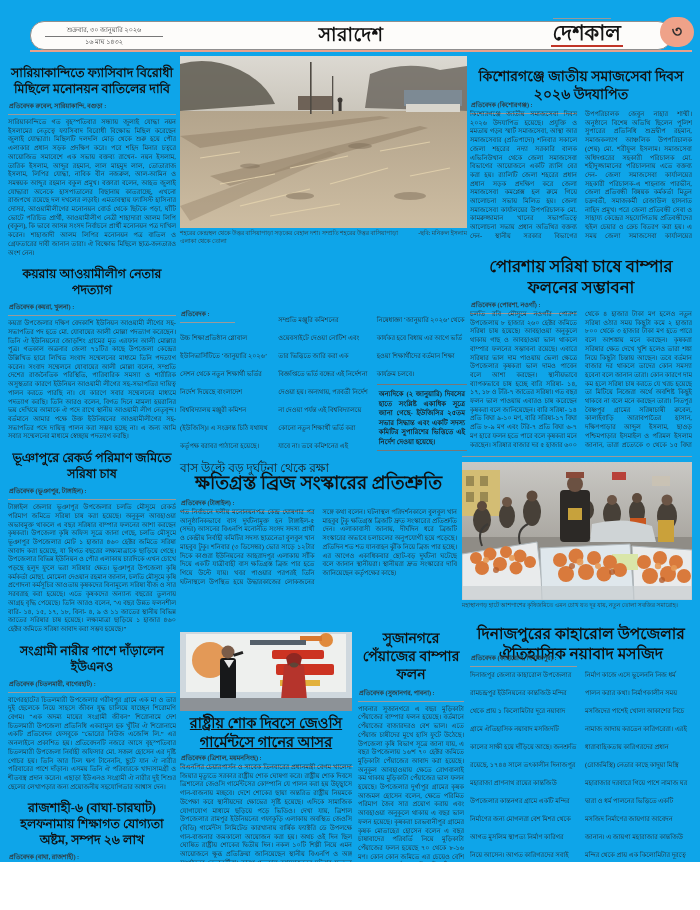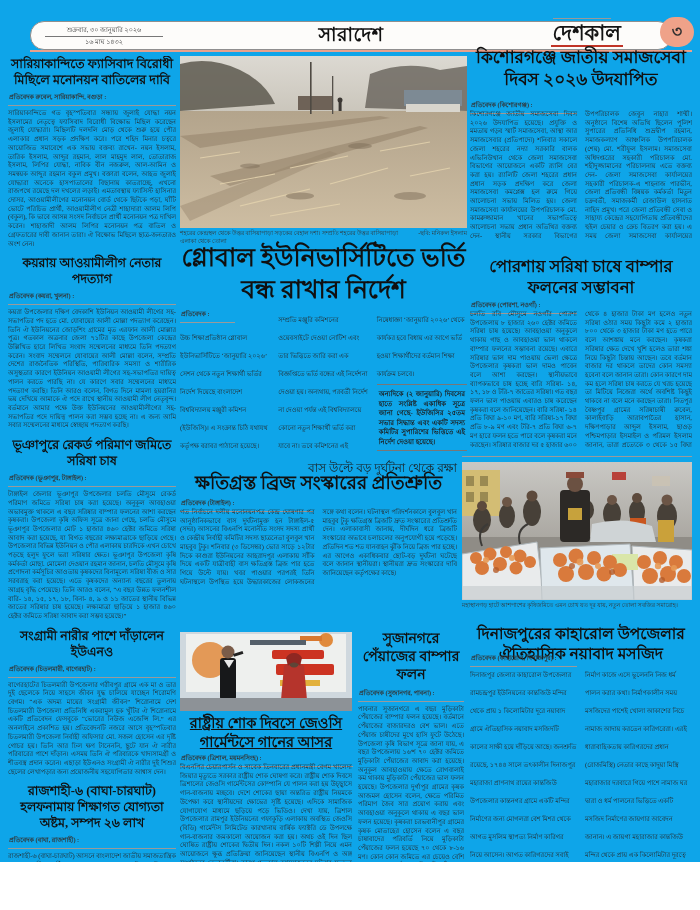--- a/index.html
+++ b/index.html
@@ -23,45 +23,45 @@
   .bodytxt{font-size:6.5px;line-height:1.34;text-align:justify;color:#262626;word-break:break-word;}
   .cols2{column-count:2;column-gap:8px;}
   .cols3{column-count:3;column-gap:8px;}
   .clip{overflow:hidden;}
   .caption{font-size:5.9px;color:#333;line-height:1.3;}
   .pullquote{font-size:6.8px;font-weight:700;line-height:1.4;text-align:justify;border-top:0.9px solid #777;border-bottom:0.9px solid #777;padding:4px 2px;margin:4px 0;break-inside:avoid;color:#1c1c1c;}
 
   
   .left-col{position:absolute;left:8px;top:56px;width:168px;height:852px;overflow:hidden;}
   .left-col .hl{font-size:12.5px;}
-  .left-art{margin-bottom:7px;}
+  .left-art{margin-bottom:7px;margin-top:9px;}
 
   .lead-photo{position:absolute;left:180px;top:56px;width:287px;height:172px;background:#c9c2b6;}
   .lead-caption{position:absolute;left:180px;top:230px;width:287px;display:flex;justify-content:space-between;gap:6px;}
   .lead-hl{position:absolute;left:180px;top:242px;width:287px;font-size:25px;}
   .lead-body{position:absolute;left:180px;top:308px;width:287px;height:148px;}
 
-  .bridge-kicker{position:absolute;left:180px;top:459px;width:277px;text-align:right;font-size:12px;color:#1a1a1a;}
+  .bridge-kicker{position:absolute;left:180px;top:459px;width:277px;text-align:left;font-size:12px;color:#1a1a1a;}
   .bridge-hl{position:absolute;left:180px;top:472px;width:277px;font-size:18.5px;}
   .bridge-byline{position:absolute;left:180px;top:497px;width:132px;}
   .bridge-body{position:absolute;left:180px;top:508px;width:277px;height:120px;}
 
   .market-photo{position:absolute;left:462px;top:462px;width:230px;height:138px;background:#c4c4c2;}
   .market-rule{position:absolute;left:462px;top:456px;width:230px;height:1px;background:#9a9a9a;}
   .market-caption{position:absolute;left:462px;top:602px;width:230px;}
 
   .stage-photo{position:absolute;left:180px;top:632px;width:172px;height:79px;background:#dfe3e6;}
   .shok-hl{position:absolute;left:180px;top:714px;width:172px;font-size:14.5px;text-decoration:underline;}
   .shok-byline{position:absolute;left:180px;top:752px;width:172px;}
   .shok-body{position:absolute;left:180px;top:763px;width:172px;height:110px;}
 
   .suja{position:absolute;left:358px;top:630px;width:106px;}
   .suja .hl{font-size:14px;}
   .suja-body{height:225px;}
-  .kish-hl{position:absolute;left:470px;top:47px;width:222px;font-size:17px;}
+  .kish-hl{position:absolute;left:470px;top:68px;width:222px;font-size:14px;}
   .kish-byline{position:absolute;left:470px;top:99px;width:106px;}
   .kish-body{position:absolute;left:470px;top:110px;width:222px;height:138px;}
   .porsha-hl{position:absolute;left:470px;top:256px;width:222px;font-size:16.5px;}
   .porsha-byline{position:absolute;left:470px;top:299px;width:106px;}
   .porsha-body{position:absolute;left:470px;top:310px;width:222px;height:140px;}
   .dinaj-hl{position:absolute;left:470px;top:624px;width:222px;font-size:15.5px;}
   .dinaj-byline{position:absolute;left:470px;top:652px;width:106px;}
   .dinaj-body{position:absolute;left:470px;top:663px;width:222px;height:225px;}
 </style>
 </head>
@@ -153,21 +153,20 @@
         <ellipse cx="120" cy="140" rx="14" ry="3.4"></ellipse>
           <ellipse cx="230" cy="140" rx="16" ry="4"></ellipse>
       </g>
     </svg>
   </div>
   <div class="lead-caption">
     <span class="caption">শহরের কেন্দ্রস্থল থেকে উত্তর বাসিয়াপাড়া সড়কের বেহাল দশা। সম্প্রতি শহরের উত্তর বাসিয়াপাড়া এলাকা থেকে তোলা</span>
     <span class="caption" style="white-space:nowrap;">-ছবি: মনিরুল ইসলাম</span>
   </div>
 
-  <h1 class="hl lead-hl">গ্লোবাল ইউনিভার্সিটিতে ভর্তি বন্ধ রাখার নির্দেশ</h1>
   <div class="lead-body clip">
     <div class="cols3" style="height:148px;">
       <div class="byline" style="width:60%;">প্রতিবেদক :</div>
       <span class="bodytxt">উচ্চ শিক্ষাপ্রতিষ্ঠান গ্লোবাল ইউনিভার্সিটিতে ‘জানুয়ারি ২০২৬’ সেশন থেকে নতুন শিক্ষার্থী ভর্তির নির্দেশ দিয়েছে বাংলাদেশ বিশ্ববিদ্যালয় মঞ্জুরী কমিশন (ইউজিসি)। এ সংক্রান্ত চিঠি যথাযথ কর্তৃপক্ষ বরাবর পাঠানো হয়েছে। সম্প্রতি মঞ্জুরি কমিশনের ওয়েবসাইটে দেওয়া নোটিশ এবং তার ভিত্তিতে জারি করা এক বিজ্ঞপ্তিতে ভর্তি বন্ধের এই নির্দেশনা দেওয়া হয়। অন্যথায়, পরবর্তী নির্দেশ না দেওয়া পর্যন্ত এই বিশ্ববিদ্যালয়ে কোনো নতুন শিক্ষার্থী ভর্তি করা যাবে না। তবে কমিশনের এই নিষেধাজ্ঞা ‘জানুয়ারি ২০২৬’ থেকে কার্যকর হবে বিধায় এর আগে ভর্তি হওয়া শিক্ষার্থীদের বর্তমান শিক্ষা কার্যক্রম চলবে।</span>
       <div class="pullquote">অন্যদিকে (২ জানুয়ারি) দিবসের হাতে সংশ্লিষ্ট একাধিক সূত্রে জানা গেছে- ইউজিসির ২৫তম সভার সিদ্ধান্ত এবং একটি সদস্য কমিটির সুপারিশের ভিত্তিতে এই নির্দেশ দেওয়া হয়েছে।</div>
       
     </div>
   </div>
 
   <div class="bridge-kicker">বাস উল্টে বড় দুর্ঘটনা থেকে রক্ষা</div>

